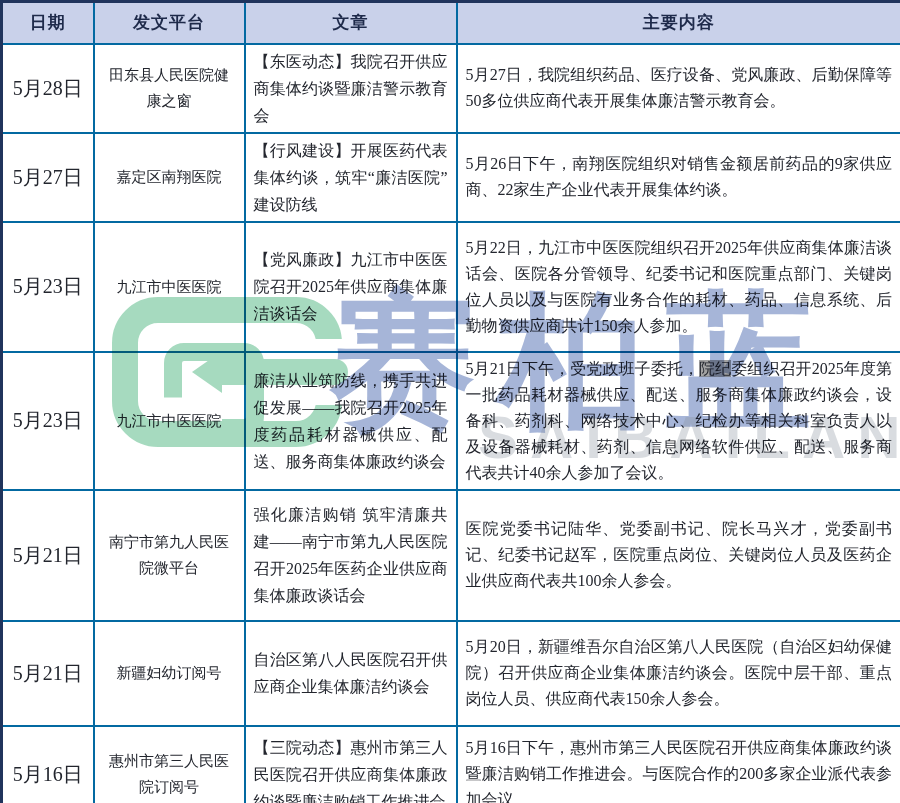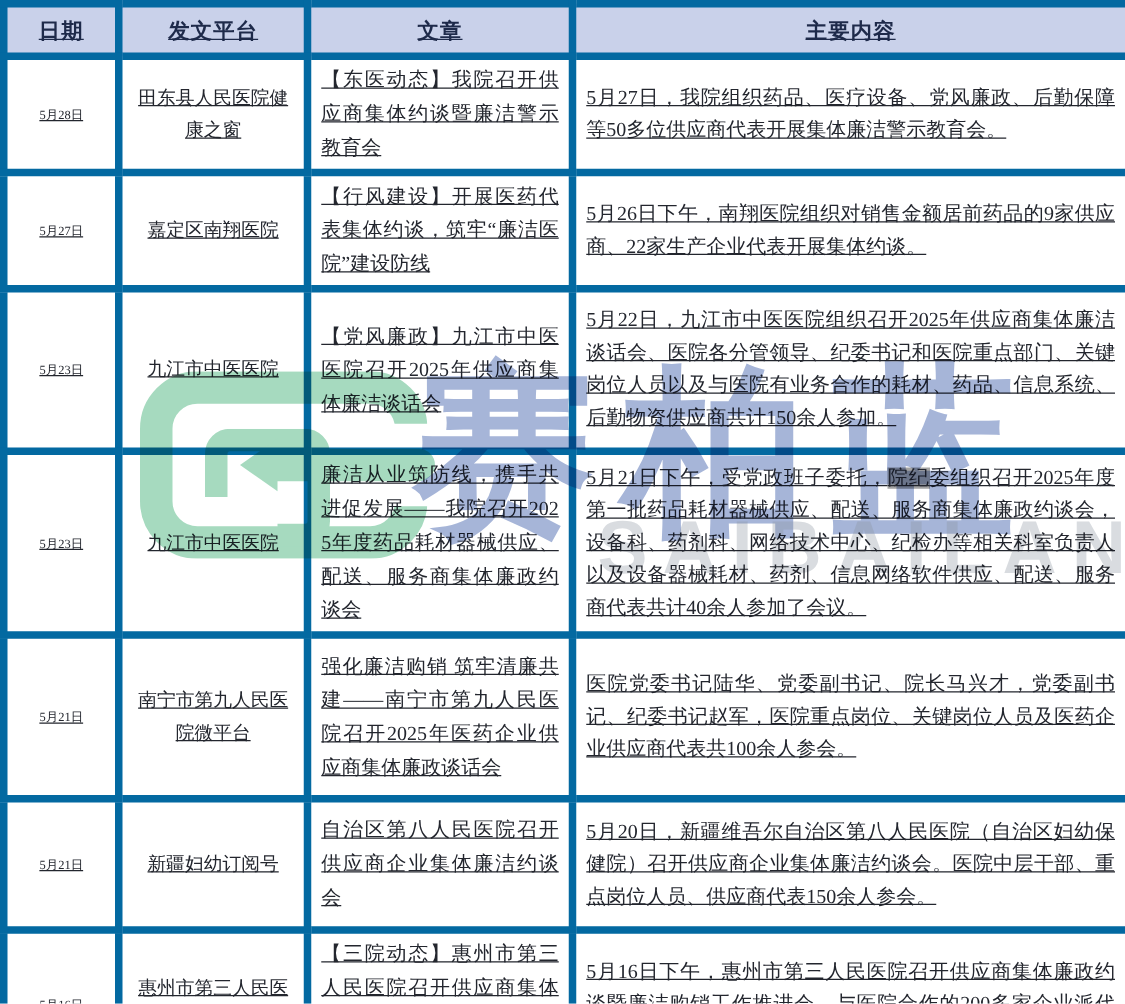--- a/index.html
+++ b/index.html
@@ -16,45 +16,44 @@
     width:900px;
     border-collapse:collapse;
     table-layout:fixed;
     border:3px solid #20345c;
   }
   table.doc col.c1{width:92px;}
   table.doc col.c2{width:151px;}
   table.doc col.c3{width:212px;}
   table.doc col.c4{width:445px;}
   table.doc th, table.doc td{
-    border:6px solid #0369a1;
+    border:2px solid #0369a1;
     padding:3px 8px;
     vertical-align:middle;
     word-break:break-all;
-    text-decoration:underline;
   }
   thead tr{height:42px;}
   thead th{
     background:#c9d1ea;
     font-weight:bold;
     font-size:17px;
     color:#1e2a4a;
     text-align:center;
     letter-spacing:1px;
   }
   tbody tr:nth-child(1){height:86px;}
   tbody tr:nth-child(2){height:79px;}
   tbody tr:nth-child(3){height:130px;}
   tbody tr:nth-child(4){height:130px;}
   tbody tr:nth-child(5){height:131px;}
   tbody tr:nth-child(6){height:105px;}
   tbody tr:nth-child(7){height:98px;}
   td.c-date{
     text-align:center;
-    font-size:10px;
+    font-size:20px;
     padding:3px 2px;
   }
   td.c-platform{
     text-align:center;
     font-size:15px;
     line-height:26px;
     padding:3px 5px;
   }
   td.c-article{
     font-size:16px;

